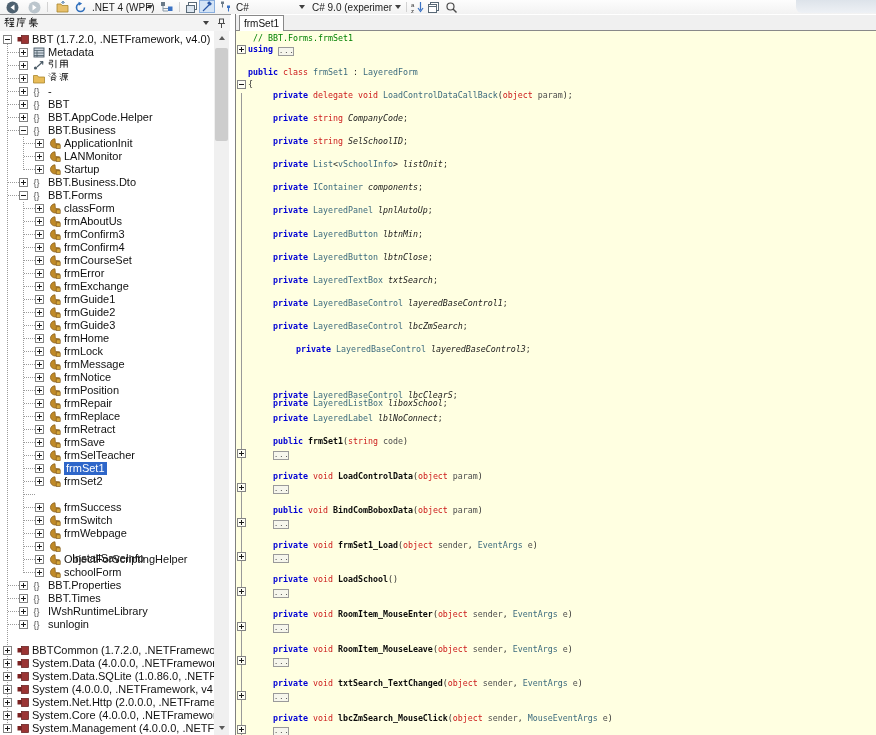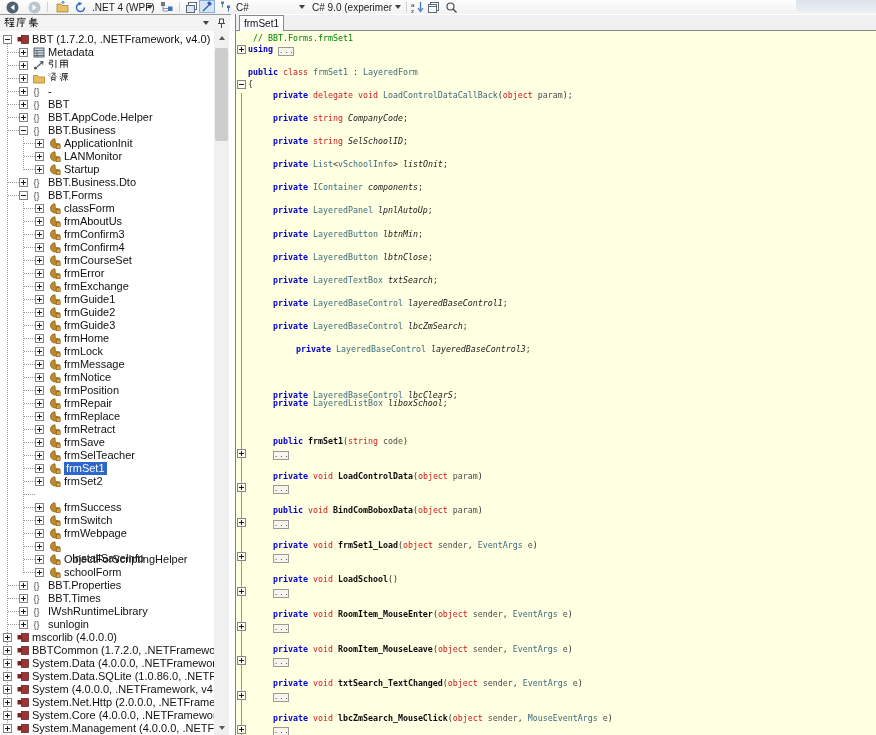--- a/index.html
+++ b/index.html
@@ -847,33 +847,20 @@
           <div class="h"></div>
           <div class="v"></div>
         </div>
         <div class="ticon" style="left: 33px;">
           <svg width="12" height="11" viewBox="0 0 12 11">
             <text x="0.5" y="9" font-size="9" fill="#4a4a4a" font-family="sans-serif">{}</text>
           </svg>
         </div>
         <div class="tlabel" style="left: 48px;">sunlogin</div>
       </div>
-      <div class="trow" style="top: 600px;">
-        <div class="expander" style="left: 3px;">
-          <div class="h"></div>
-          <div class="v"></div>
-        </div>
-        <div class="ticon" style="left: 17px;">
-          <svg width="12" height="11" viewBox="0 0 12 11">
-            <rect x="0.5" y="3" width="4" height="4.5" fill="#7a2020"></rect>
-            <rect x="4.5" y="1.5" width="7" height="8" fill="#9b3434" stroke="#5a1414" stroke-width="0.7"></rect>
-          </svg>
-        </div>
-        <div class="tlabel" style="left: 32px;">mscorlib (4.0.0.0)</div>
-      </div>
       <div class="trow" style="top: 613px;">
         <div class="expander" style="left: 3px;">
           <div class="h"></div>
           <div class="v"></div>
         </div>
         <div class="ticon" style="left: 17px;">
           <svg width="12" height="11" viewBox="0 0 12 11">
             <rect x="0.5" y="3" width="4" height="4.5" fill="#7a2020"></rect>
             <rect x="4.5" y="1.5" width="7" height="8" fill="#9b3434" stroke="#5a1414" stroke-width="0.7"></rect>
           </svg>
@@ -1003,20 +990,21 @@
       <div class="cline" style="top: 266.69px;"><span class="ctext" style="left: 37px;"><span class="tok-k">private </span><span class="tok-t">LayeredBaseControl </span><span class="tok-f">layeredBaseControl1</span><span class="tok-n">;</span></span></div>
       <div class="cline" style="top: 278.22px;"></div>
       <div class="cline" style="top: 289.75px;"><span class="ctext" style="left: 37px;"><span class="tok-k">private </span><span class="tok-t">LayeredBaseControl </span><span class="tok-f">lbcZmSearch</span><span class="tok-n">;</span></span></div>
       <div class="cline" style="top: 301.28px;"></div>
       <div class="cline" style="top: 312.81px;"><span class="ctext" style="left: 37px; padding-left: 23px;"><span class="tok-k">private </span><span class="tok-t">LayeredBaseControl </span><span class="tok-f">layeredBaseControl3</span><span class="tok-n">;</span></span></div>
       <div class="cline" style="top: 324.34px;"></div>
       <div class="cline" style="top: 335.87px;"><span class="ctext" style="left: 37px; margin-top: 31px;"><span class="tok-k">private </span><span class="tok-t">LayeredListBox </span><span class="tok-f">liboxSchool</span><span class="tok-n">;</span></span></div>
       <div class="cline" style="top: 347.4px;"></div>
       <div class="cline" style="top: 358.93px;"><span class="ctext" style="left: 37px;"><span class="tok-k">private </span><span class="tok-t">LayeredBaseControl </span><span class="tok-f">lbcClearS</span><span class="tok-n">;</span></span></div>
       <div class="cline" style="top: 370.46px;"></div>
+      <div class="cline" style="top: 381.99px;"><span class="ctext" style="left: 37px;"><span class="tok-k">private </span><span class="tok-t">LayeredLabel </span><span class="tok-f">lblNoConnect</span><span class="tok-n">;</span></span></div>
       <div class="cline" style="top: 393.52px;"></div>
       <div class="cline" style="top: 405.05px;"><span class="ctext" style="left: 37px;"><span class="tok-k">public </span><span class="tok-m">frmSet1</span><span class="tok-n">(</span><span class="tok-r">string </span><span class="tok-p">code</span><span class="tok-n">)</span></span></div>
       <div class="cline" style="top: 416.58px;"><div class="fbox"><div class="h"></div><div class="v"></div></div><span class="ctext" style="left: 37px;"><span class="cbox">...</span></span></div>
       <div class="cline" style="top: 428.11px;"></div>
       <div class="cline" style="top: 439.64px;"><span class="ctext" style="left: 37px;"><span class="tok-k">private </span><span class="tok-r">void </span><span class="tok-m">LoadControlData</span><span class="tok-n">(</span><span class="tok-r">object </span><span class="tok-p">param</span><span class="tok-n">)</span></span></div>
       <div class="cline" style="top: 451.17px;"><div class="fbox"><div class="h"></div><div class="v"></div></div><span class="ctext" style="left: 37px;"><span class="cbox">...</span></span></div>
       <div class="cline" style="top: 462.7px;"></div>
       <div class="cline" style="top: 474.23px;"><span class="ctext" style="left: 37px;"><span class="tok-k">public </span><span class="tok-r">void </span><span class="tok-m">BindComBoboxData</span><span class="tok-n">(</span><span class="tok-r">object </span><span class="tok-p">param</span><span class="tok-n">)</span></span></div>
       <div class="cline" style="top: 485.76px;"><div class="fbox"><div class="h"></div><div class="v"></div></div><span class="ctext" style="left: 37px;"><span class="cbox">...</span></span></div>
       <div class="cline" style="top: 497.29px;"></div>

